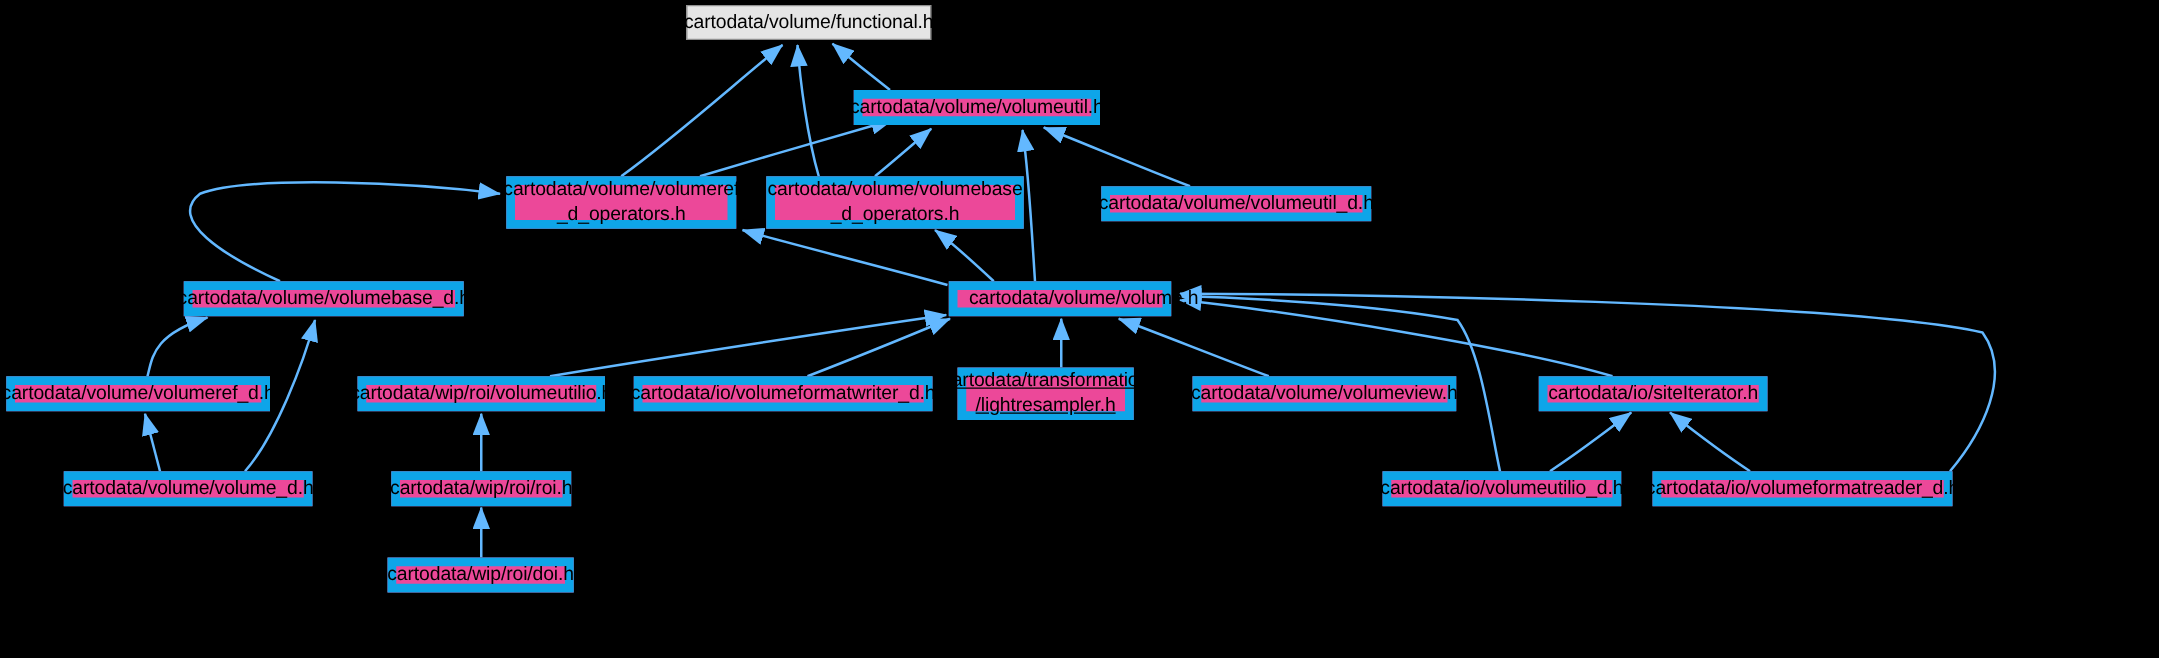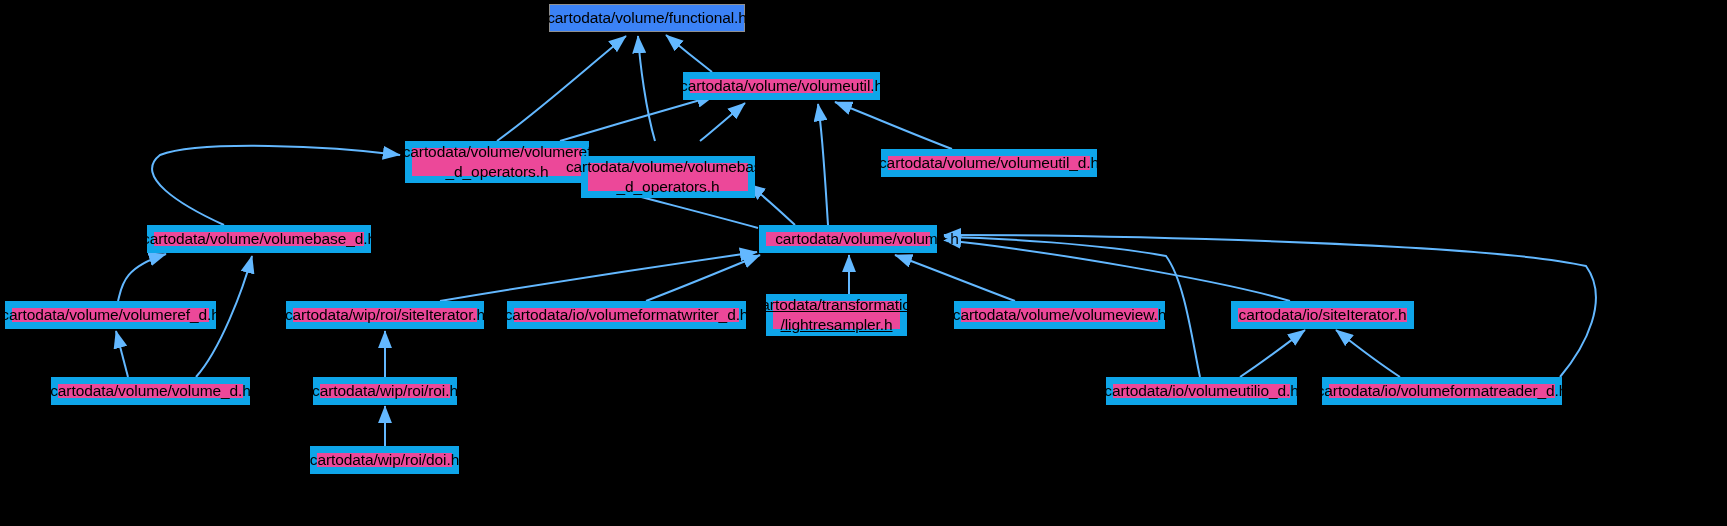--- a/index.html
+++ b/index.html
@@ -33,21 +33,21 @@
     border: 7px solid #0ea5e9;
     color: #000000;
     font-size: 15.5px;
     line-height: 1.28;
     letter-spacing: -0.1px;
     white-space: pre-line;
     padding: 0 6px;
     z-index: 5;
   }
   .node.root {
-    background: #3b82f6;
+    background: #e5e5e5;
     border: 1px solid #909090;
   }
 </style>
 </head>
 <body>
 
 <div id="graph-root">
   <svg id="edge-layer" width="1727" height="526" viewBox="0 0 1727 526" xmlns="http://www.w3.org/2000/svg">
     <defs>
       <marker id="arrowhead" markerWidth="9" markerHeight="7" refX="8.6" refY="3.5" orient="auto" markerUnits="strokeWidth">
@@ -79,27 +79,27 @@
         <path d="M 128,377 C 124,362 120,346 116,331" fill="none" stroke="#63b8ff" stroke-width="2" marker-end="url(#arrowhead)"></path>
         <path d="M 385,377 C 385,362 385,346 385,331" fill="none" stroke="#63b8ff" stroke-width="2" marker-end="url(#arrowhead)"></path>
         <path d="M 385,446 C 385,431 385,415 385,406" fill="none" stroke="#63b8ff" stroke-width="2" marker-end="url(#arrowhead)"></path>
       </g>
   </svg>
   <div id="nodes">
       <div class="node root" style="left: 549px; top: 4px; width: 196px; height: 28px;">cartodata/volume/functional.h</div>
       <div class="node" style="left: 683px; top: 72px; width: 197px; height: 28px;">cartodata/volume/volumeutil.h</div>
       <div class="node" style="left: 405px; top: 141px; width: 184px; height: 42px;">cartodata/volume/volumeref
 _d_operators.h</div>
-      <div class="node" style="left: 581px; top: 141px; width: 174px; height: 42px; margin-top: 15px;">cartodata/volume/volumebase
+      <div class="node" style="left: 613px; top: 141px; width: 206px; height: 42px;">cartodata/volume/volumebase
 _d_operators.h</div>
       <div class="node" style="left: 881px; top: 149px; width: 216px; height: 28px;">cartodata/volume/volumeutil_d.h</div>
       <div class="node" style="left: 147px; top: 225px; width: 224px; height: 28px;">cartodata/volume/volumebase_d.h</div>
       <div class="node" style="left: 759px; top: 225px; width: 178px; height: 28px; padding-left: 44px;">cartodata/volume/volume.h</div>
       <div class="node" style="left: 5px; top: 301px; width: 211px; height: 28px;">cartodata/volume/volumeref_d.h</div>
-      <div class="node" style="left: 286px; top: 301px; width: 198px; height: 28px;">cartodata/wip/roi/siteIterator.h</div>
+      <div class="node" style="left: 286px; top: 301px; width: 198px; height: 28px;">cartodata/wip/roi/volumeutilio.h</div>
       <div class="node" style="left: 507px; top: 301px; width: 239px; height: 28px;">cartodata/io/volumeformatwriter_d.h</div>
       <div class="node" style="left: 766px; top: 294px; width: 141px; height: 42px; text-decoration: underline;">cartodata/transformation
 /lightresampler.h</div>
       <div class="node" style="left: 954px; top: 301px; width: 211px; height: 28px;">cartodata/volume/volumeview.h</div>
       <div class="node" style="left: 1231px; top: 301px; width: 183px; height: 28px;">cartodata/io/siteIterator.h</div>
       <div class="node" style="left: 51px; top: 377px; width: 199px; height: 28px;">cartodata/volume/volume_d.h</div>
       <div class="node" style="left: 313px; top: 377px; width: 144px; height: 28px;">cartodata/wip/roi/roi.h</div>
       <div class="node" style="left: 1106px; top: 377px; width: 191px; height: 28px;">cartodata/io/volumeutilio_d.h</div>
       <div class="node" style="left: 1322px; top: 377px; width: 240px; height: 28px;">cartodata/io/volumeformatreader_d.h</div>
       <div class="node" style="left: 310px; top: 446px; width: 149px; height: 28px;">cartodata/wip/roi/doi.h</div>

